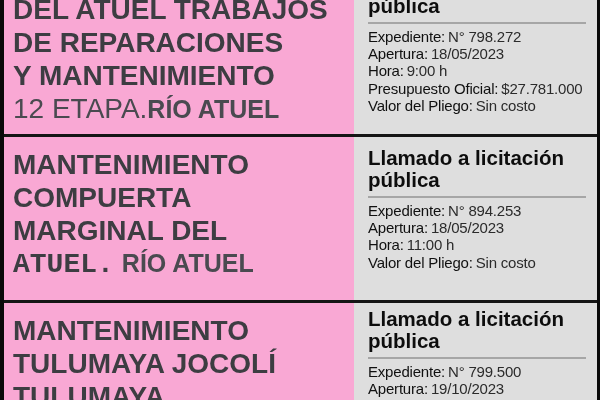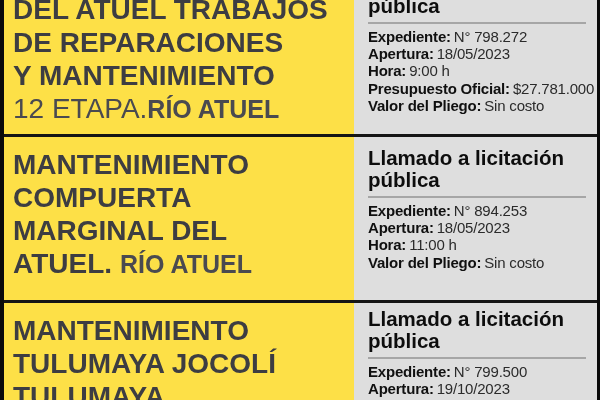--- a/index.html
+++ b/index.html
@@ -1,54 +1,54 @@
 <!DOCTYPE html>
 <html><head>
 <meta charset="utf-8">
 <style>
   html,body{margin:0;padding:0;}
   .page{
     position:relative; width:600px; height:400px; overflow:hidden;
-    background:#fde047; font-family:"Liberation Sans", sans-serif;
+    background:#f9a8d4; font-family:"Liberation Sans", sans-serif;
   }
   .panel-col{ position:absolute; left:354px; right:3px; top:0; bottom:0; background:#dedede; }
   .bar-left{ position:absolute; left:0; top:0; bottom:0; width:4px; background:#0a0a0a; z-index:6; }
   .bar-right{ position:absolute; right:0; top:0; bottom:0; width:3px; background:#0a0a0a; z-index:6; }
   .divider{ position:absolute; left:0; right:0; height:3px; background:#151515; z-index:5; }
   #divider-1{ top:134px; }
   #divider-2{ top:300px; }
 
   .lcell{ position:absolute; left:13px; width:345px; z-index:2; }
   #lcell-0{ top:-7px; }
   #lcell-1{ top:148px; }
   #lcell-2{ top:314px; }
   .title-line{
     font-weight:700; font-size:28px; line-height:33px;
     color:#3d3d42; white-space:nowrap; letter-spacing:0;
   }
   .subtitle{ line-height:33px; white-space:nowrap; }
-  .sub-bold{ font-weight:700; font-size:28px; color:#3d3d42; }
+  .sub-bold{ font-weight:700; font-size:28px; color:#3d3d42;font-family:Liberation Mono, monospace; }
   .sub-plain{ font-weight:400; font-size:28px; color:#4a4a50;text-align:center; }
   .sub-small{ font-weight:700; font-size:25px; color:#4a4a50; }
   #lcell-1 .sub-small{ margin-left:8px; }
 
   .pcell{ position:absolute; left:368px; width:218px; z-index:2; }
   #pcell-0{ top:-27px; }
   #pcell-1{ top:147px; }
   #pcell-2{ top:308px; }
   .call-heading{
     font-weight:700; font-size:20.5px; line-height:22px;
     color:#0d0d0d; width:205px;
   }
   .heading-sep{ border-top:2px solid #a6a6a6; margin:5px 0 4px 0; }
   .detail-line{
     font-size:15px; line-height:17.2px; letter-spacing:-0.2px;
     color:#2b2b2b; white-space:nowrap;
   }
-  .detail-label{ font-weight:700; color:#101010; margin-right:3px; }
+  .detail-label{ font-weight:400; color:#101010; margin-right:3px; }
 </style>
 </head>
 <body>
 
 <div class="page">
   <div class="panel-col"></div>
   <div class="bar-left"></div>
   <div class="bar-right"></div>
   <div class="divider" id="divider-1"></div>
   <div class="divider" id="divider-2"></div>

